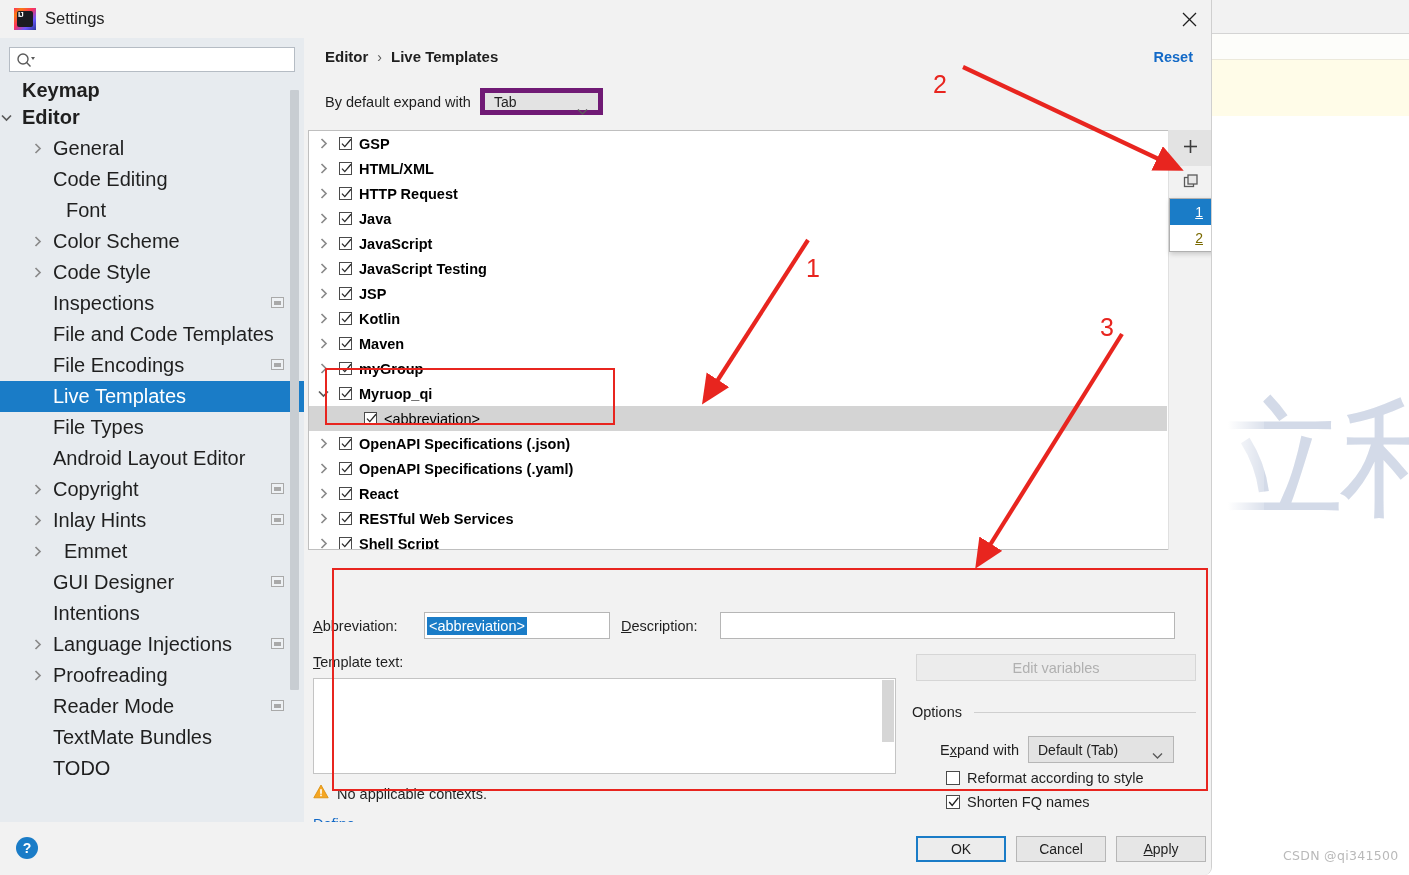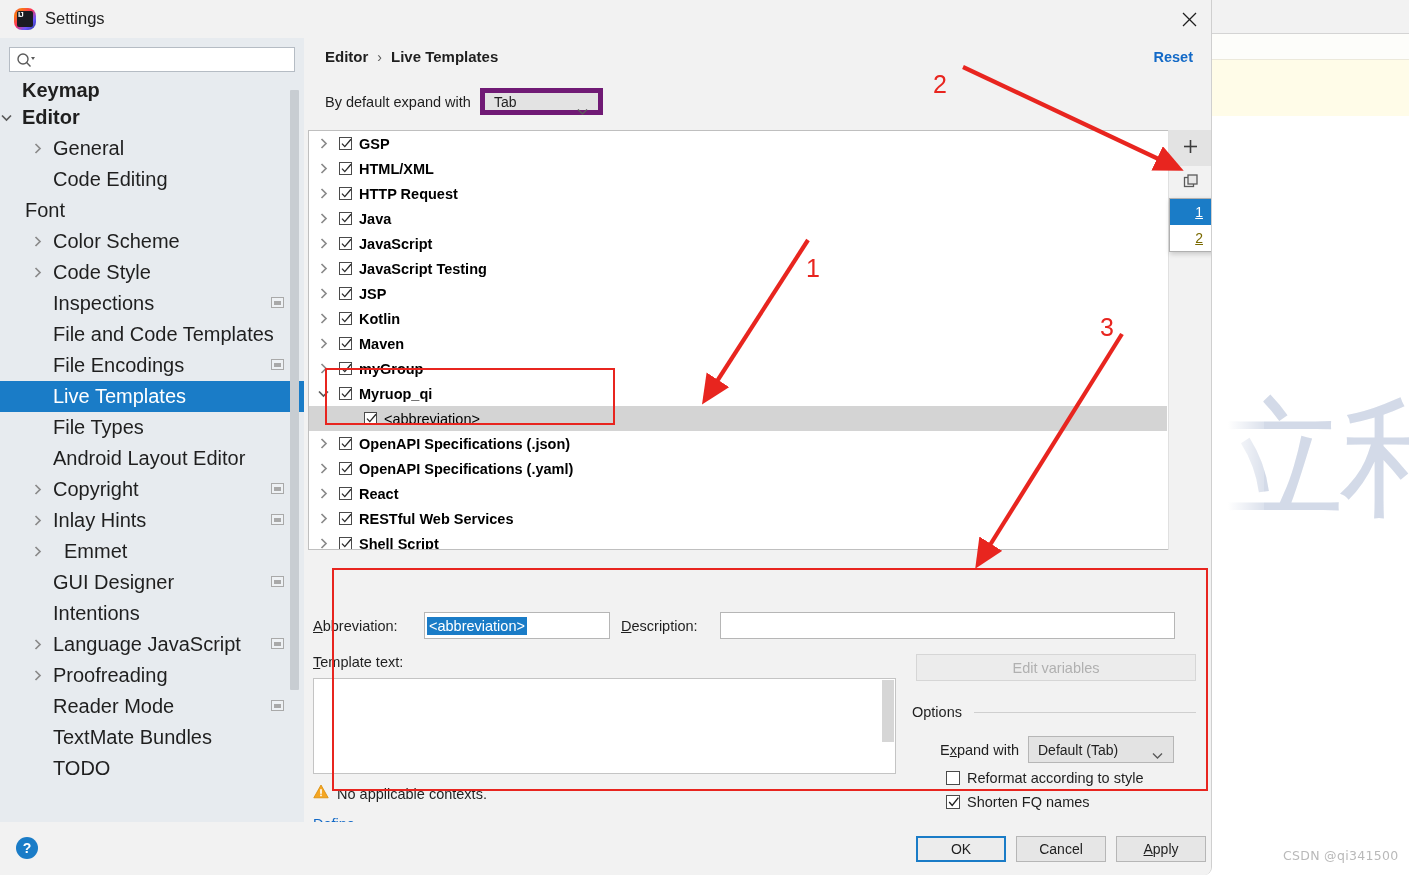--- a/index.html
+++ b/index.html
@@ -64,21 +64,21 @@
     overflow: hidden;
   }
 
   
   #titlebar {
     position: absolute; left: 0; top: 0; width: 1212px; height: 38px;
     background: #f2f2f2;
   }
   #app-icon {
     position: absolute; left: 14px; top: 8px; width: 22px; height: 22px;
-    border-radius: 8px;
+    border-radius: 0;
     background:
       linear-gradient(135deg, #fe315d 0%, #f97a12 18%, #fe315d 45%, #6b57ff 72%, #293896 100%);
     overflow: hidden;
   }
   #app-icon .ij-inner {
     position: absolute; left: 3px; top: 3px; width: 16px; height: 16px;
     background: #1b1b22; border-radius: 2px;
   }
   #app-icon .ij-text {
     position: absolute; left: 4px; top: 2px;
@@ -426,21 +426,21 @@
             <svg width="11" height="11" viewBox="0 0 11 11">
               <polyline points="3.5,1 8,5.5 3.5,10" fill="none" stroke="#8a8a8a" stroke-width="1.7"></polyline>
             </svg>
           </span>
           <span class="nav-label" style="margin-left: 53px;">General</span>
         </div>
         <div class="nav-item">
           <span class="nav-label" style="margin-left: 53px;">Code Editing</span>
         </div>
         <div class="nav-item">
-          <span class="nav-label" style="margin-left: 25px;">Font</span>
+          <span class="nav-label" style="margin-left: 66px;">Font</span>
         </div>
         <div class="nav-item">
           <span class="arrow" style="left: 31px;">
             <svg width="11" height="11" viewBox="0 0 11 11">
               <polyline points="3.5,1 8,5.5 3.5,10" fill="none" stroke="#8a8a8a" stroke-width="1.7"></polyline>
             </svg>
           </span>
           <span class="nav-label" style="margin-left: 53px;">Color Scheme</span>
         </div>
         <div class="nav-item">
@@ -503,21 +503,21 @@
         </div>
         <div class="nav-item">
           <span class="nav-label" style="margin-left: 53px;">Intentions</span>
         </div>
         <div class="nav-item">
           <span class="arrow" style="left: 31px;">
             <svg width="11" height="11" viewBox="0 0 11 11">
               <polyline points="3.5,1 8,5.5 3.5,10" fill="none" stroke="#8a8a8a" stroke-width="1.7"></polyline>
             </svg>
           </span>
-          <span class="nav-label" style="margin-left: 53px;">Language JavaScript</span>
+          <span class="nav-label" style="margin-left: 53px;">Language Injections</span>
           <span class="badge"></span>
         </div>
         <div class="nav-item">
           <span class="arrow" style="left: 31px;">
             <svg width="11" height="11" viewBox="0 0 11 11">
               <polyline points="3.5,1 8,5.5 3.5,10" fill="none" stroke="#8a8a8a" stroke-width="1.7"></polyline>
             </svg>
           </span>
           <span class="nav-label" style="margin-left: 53px;">Proofreading</span>
         </div>

